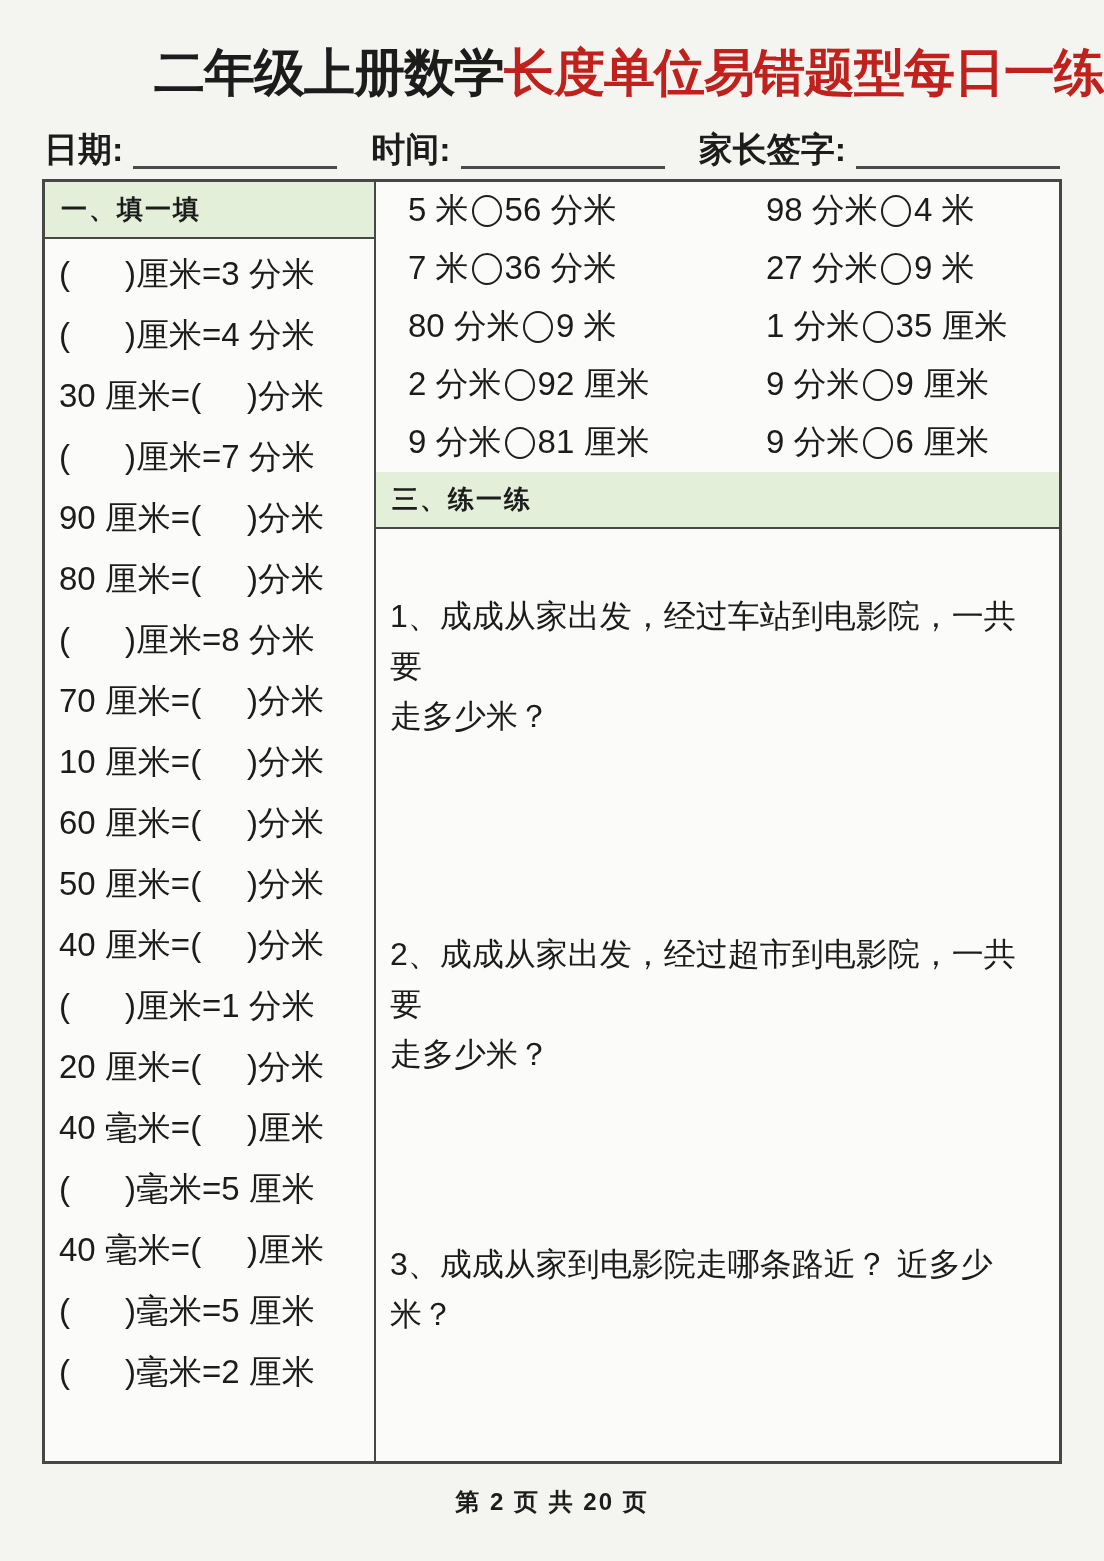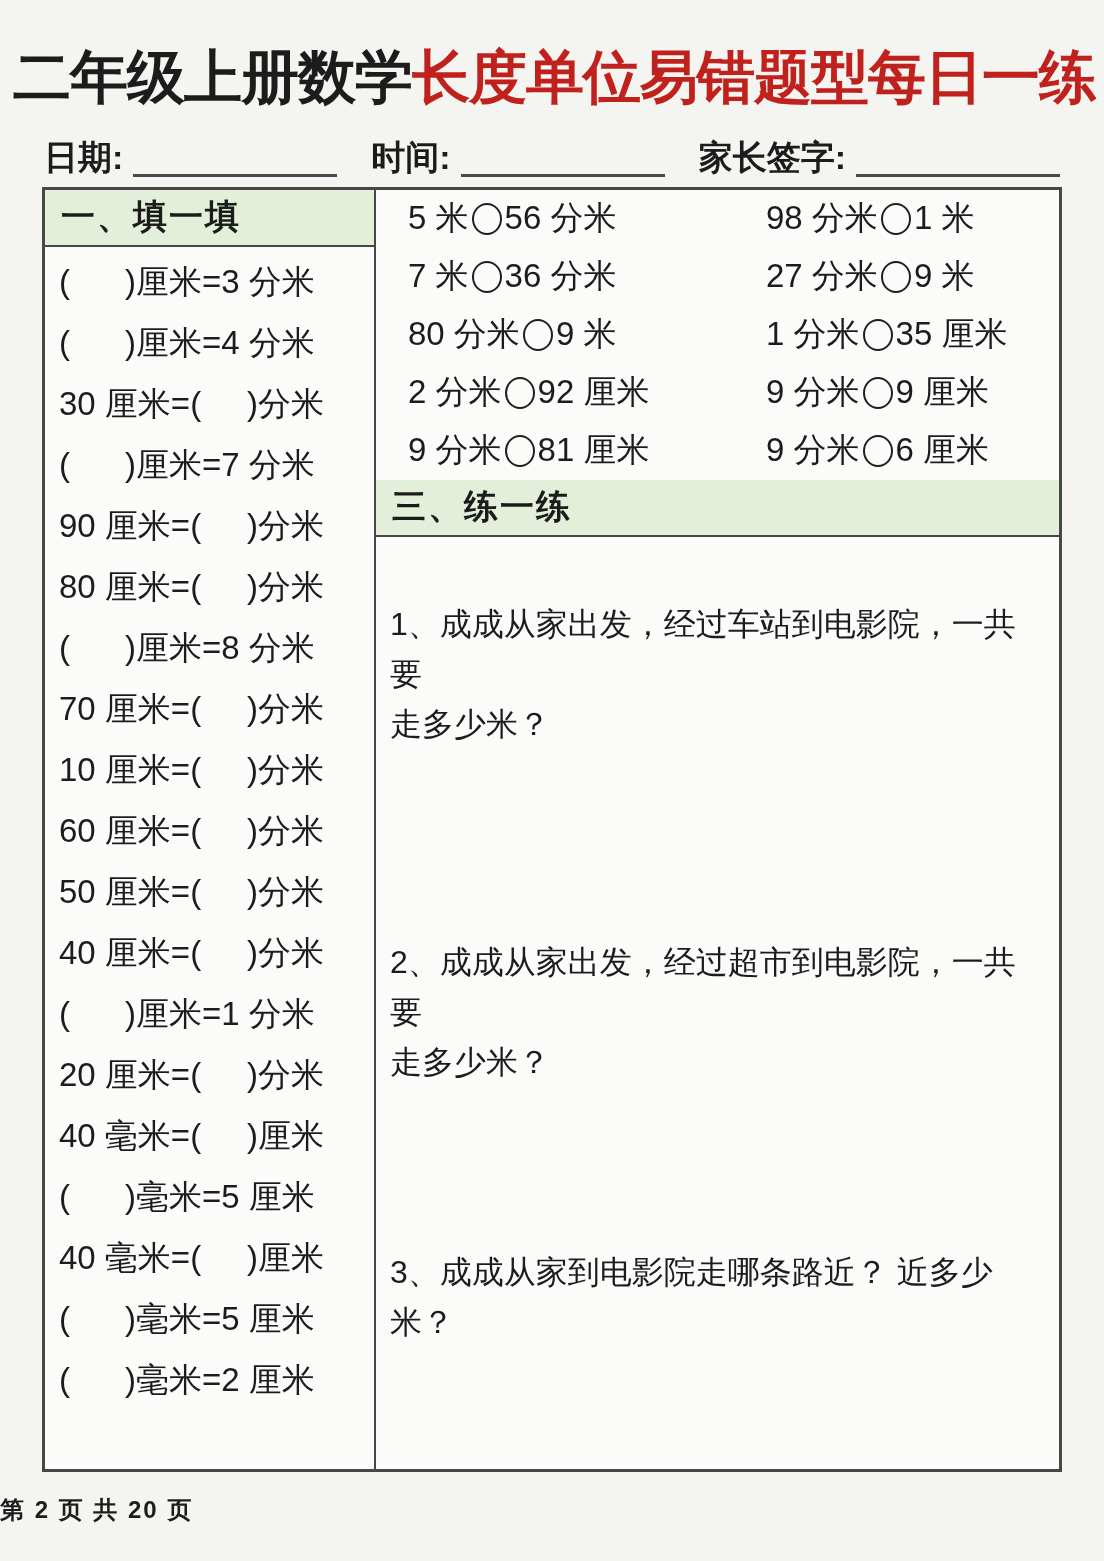--- a/index.html
+++ b/index.html
@@ -9,22 +9,22 @@
     background: #f4f4f1;
     color: #1c1c1c;
     font-family: "Liberation Sans", "DejaVu Sans", sans-serif;
     overflow: hidden;
   }
   .page { width: 1104px; height: 1561px; position: relative; }
 
   
   .title {
     padding-top: 44px;
-    text-align: left;
-    font-size: 58px;
+    text-align: right;
+    font-size: 51px;
     font-weight: 900;
     letter-spacing: -1px;
     line-height: 1.15;
     white-space: nowrap;
     padding-left: 13px;
   }
   .title .red { color: #c1211c; }
 
   
   .meta-row {
@@ -61,21 +61,21 @@
   .col-right {
     flex: 1;
     display: flex;
     flex-direction: column;
   }
   .sec-header {
     height: 57px;
     flex: 0 0 57px;
     background: #e3efd9;
     border-bottom: 2px solid #474747;
-    font-size: 34px;
+    font-size: 26px;
     font-weight: 700;
     display: flex;
     align-items: center;
     padding-left: 16px;
     letter-spacing: 2px;
   }
 
   
   .fill-list { padding: 4px 0 0 14px; }
   .fill-item {
@@ -117,20 +117,21 @@
     line-height: 50px;
     white-space: pre-line;
   }
   .q1 { margin-top: 12px; }
   .q2 { margin-top: 138px; }
   .q3 { margin-top: 110px; }
 
   
   .footer {
     margin-top: 22px;
+    text-align: center;
     font-size: 24px;
     font-weight: 700;
     letter-spacing: 2px;
   }
 </style>
 </head>
 <body>
 
 <div class="page">
 
@@ -171,21 +172,21 @@
         <div class="fill-item">40 毫米=(     )厘米</div>
         <div class="fill-item">(      )毫米=5 厘米</div>
         <div class="fill-item">(      )毫米=2 厘米</div>
       </div>
     </div>
 
     <div class="col-right">
 
       <div class="compare-grid">
         <div class="cmp-item"><span>5 米</span><span class="cmp-circle"></span><span>56 分米</span></div>
-        <div class="cmp-item"><span>98 分米</span><span class="cmp-circle"></span><span>1 米</span></div>
+        <div class="cmp-item"><span>98 分米</span><span class="cmp-circle"></span><span>4 米</span></div>
         <div class="cmp-item"><span>7 米</span><span class="cmp-circle"></span><span>36 分米</span></div>
         <div class="cmp-item"><span>27 分米</span><span class="cmp-circle"></span><span>9 米</span></div>
         <div class="cmp-item"><span>80 分米</span><span class="cmp-circle"></span><span>9 米</span></div>
         <div class="cmp-item"><span>1 分米</span><span class="cmp-circle"></span><span>35 厘米</span></div>
         <div class="cmp-item"><span>2 分米</span><span class="cmp-circle"></span><span>92 厘米</span></div>
         <div class="cmp-item"><span>9 分米</span><span class="cmp-circle"></span><span>9 厘米</span></div>
         <div class="cmp-item"><span>9 分米</span><span class="cmp-circle"></span><span>81 厘米</span></div>
         <div class="cmp-item"><span>9 分米</span><span class="cmp-circle"></span><span>6 厘米</span></div>
       </div>
 

